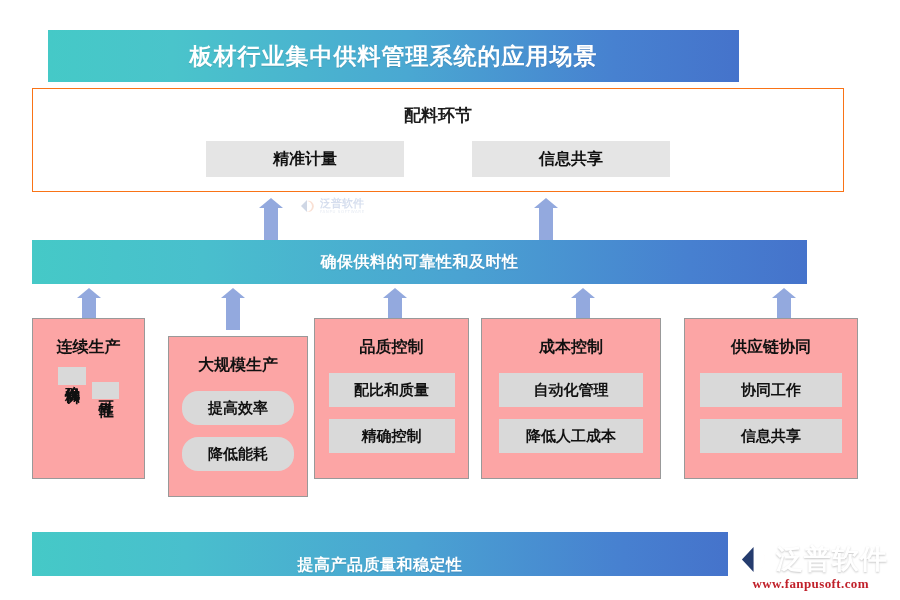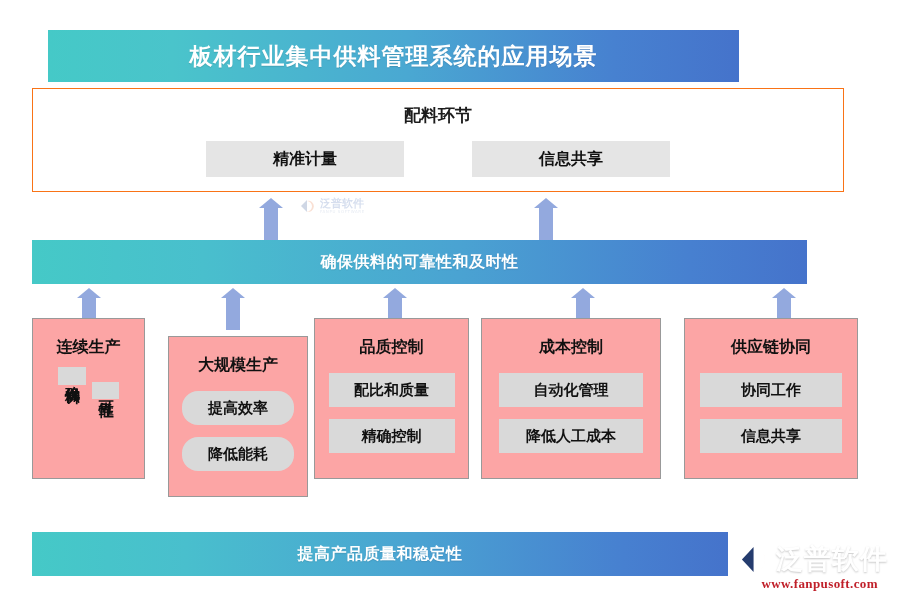--- a/index.html
+++ b/index.html
@@ -218,21 +218,21 @@
 
   
   .bottom-bar {
     position: absolute;
     left: 32px;
     top: 532px;
     width: 696px;
     height: 44px;
     background: linear-gradient(90deg, #45c9c7 0%, #49bfcd 22%, #4aa3d2 55%, #4780d0 85%, #4573cb 100%);
     display: flex;
-    align-items: center;
+    align-items: flex-end;
     justify-content: center;
   }
   .bottom-bar-text {
     color: #ffffff;
     font-size: 16px;
     font-weight: bold;
     letter-spacing: 0.5px;
     text-shadow: 0 1px 1px rgba(0,0,0,0.10);
   }
 
@@ -284,21 +284,21 @@
     color: #ffffff;
     letter-spacing: 1px;
     text-shadow: 0 1px 2px rgba(0,0,0,0.22);
   }
   .logo-url {
     font-size: 13px;
     font-weight: bold;
     color: #c0202a;
     letter-spacing: 0.4px;
     margin-top: -1px;
-    margin-right: 10px;
+    margin-right: 19px;
     font-family: "Liberation Serif", serif;
   }
 </style>
 </head>
 <body>
 
 <div class="canvas">
 
   <div class="title-banner">
     <span class="title-banner-text">板材行业集中供料管理系统的应用场景</span>

